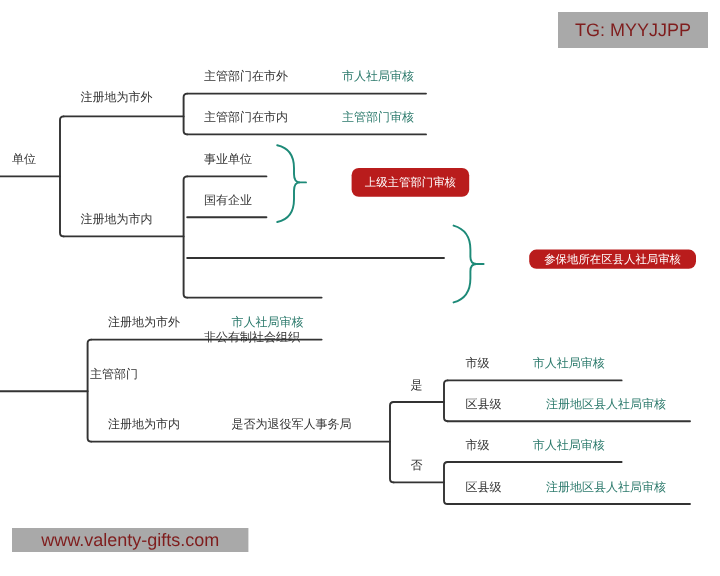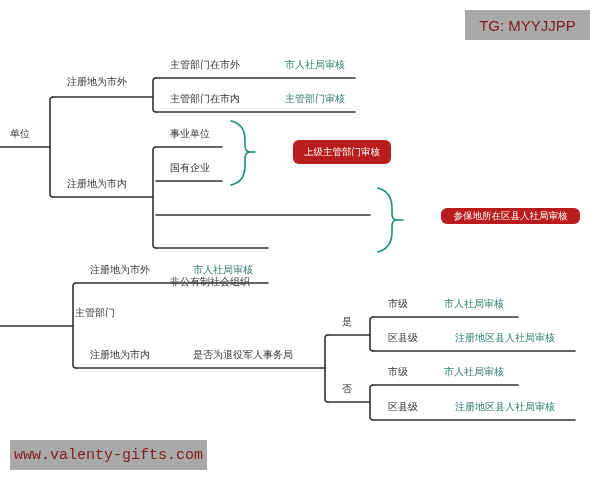--- a/index.html
+++ b/index.html
@@ -90,14 +90,14 @@
   <span class="t g" style="left:444px;top:297px;">市人社局审核</span>
   <span class="t" style="left:388px;top:331px;">区县级</span>
   <span class="t g" style="left:455px;top:331px;">注册地区县人社局审核</span>
 
   <span class="t" style="left:388px;top:365px;">市级</span>
   <span class="t g" style="left:444px;top:365px;">市人社局审核</span>
   <span class="t" style="left:388px;top:400px;">区县级</span>
   <span class="t g" style="left:455px;top:400px;">注册地区县人社局审核</span>
 
   <div class="wm" style="left:465px;top:10px;width:125px;height:30px;font-size:15px;">TG: MYYJJPP</div>
-  <div class="wm" style="left:10px;top:440px;width:197px;height:30px;font-size:15px;font-family:Liberation Mono, monospace;">www.valenty-gifts.com</div>
+  <div class="wm" style="left:10px;top:440px;width:197px;height:20px;font-size:15px;">www.valenty-gifts.com</div>
 </div>
 
 </body></html>

